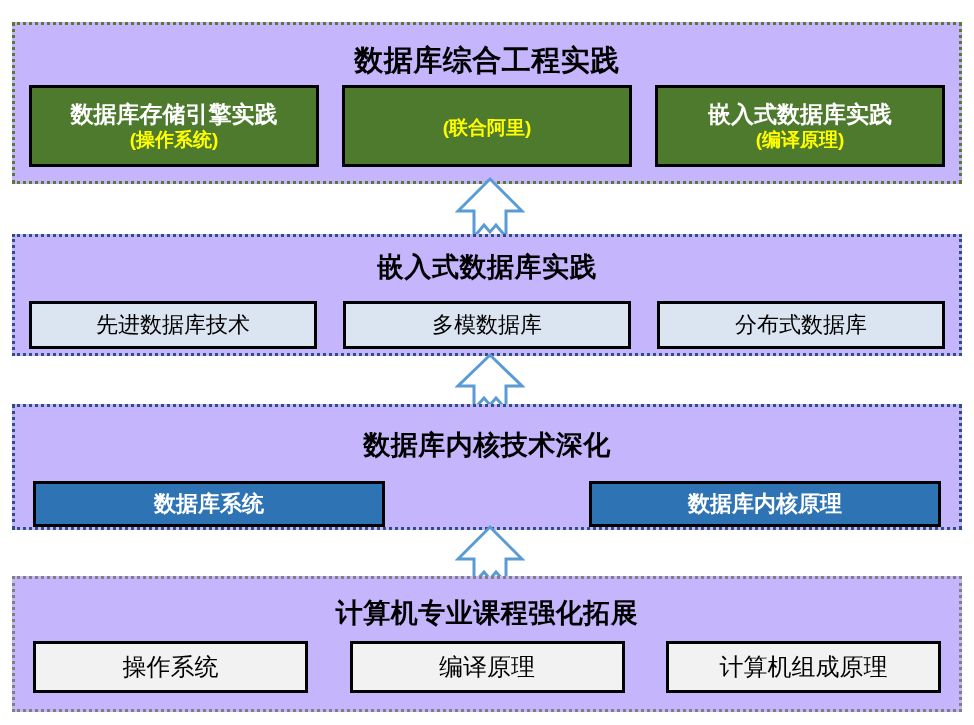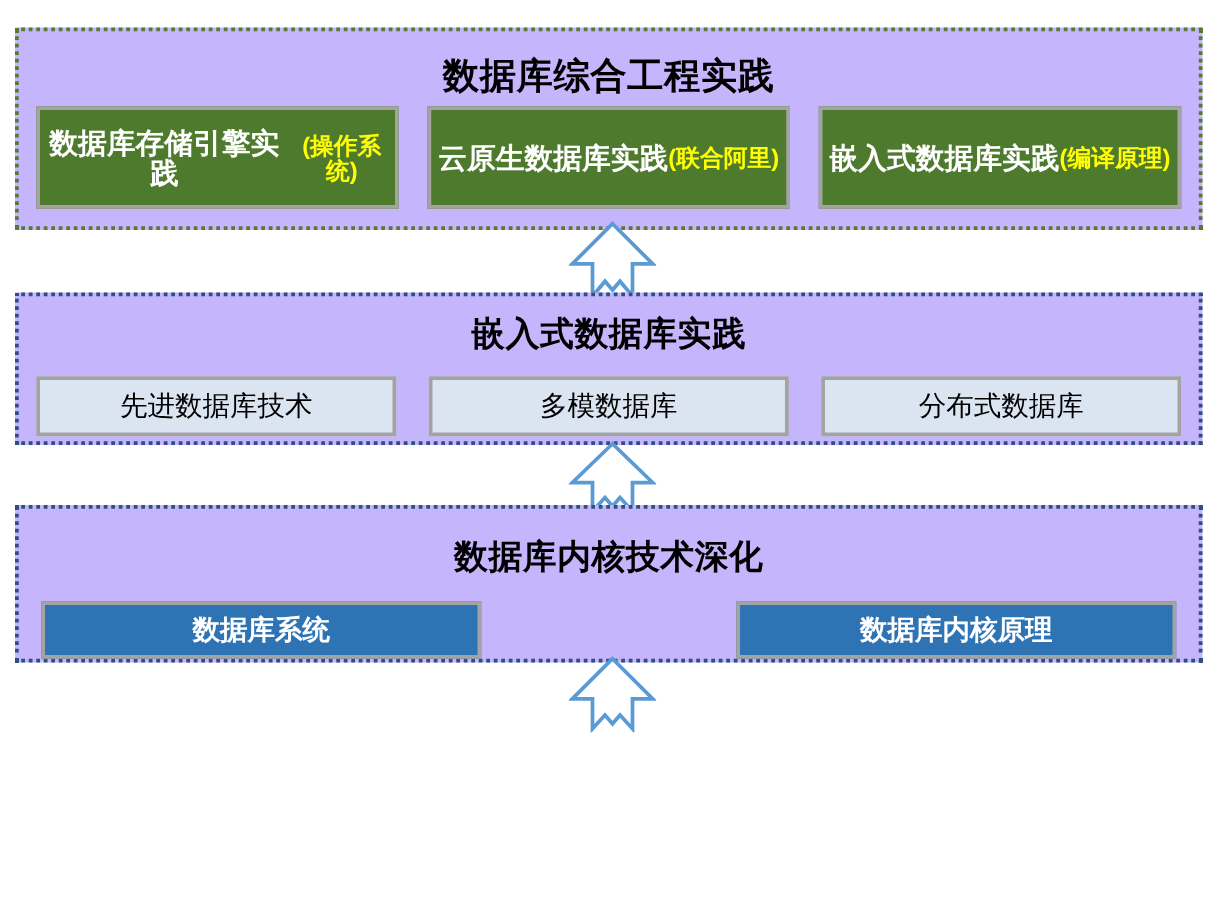--- a/index.html
+++ b/index.html
@@ -30,25 +30,25 @@
   .boxrow{
     position:absolute;
     left:0;right:0;
     display:flex;
     justify-content:space-between;
     box-sizing:border-box;
   }
   .cbox{
     box-sizing:border-box;
     display:flex;
-    flex-direction:row;
+    flex-direction:column;
     align-items:center;
     justify-content:center;
     text-align:center;
-    border:3px solid #a3a3a3;
+    border:3px solid #000000;
     line-height:1.05;
   }
 
   
   #tier1{
     left:12px;top:22px;width:950px;height:162px;
     border:3px dotted #5a7a33;
   }
   #tier1 .tier-title{top:16px;font-size:29px;}
   #tier1 .boxrow{top:60px;height:82px;padding:0 14px;}
@@ -110,21 +110,20 @@
   <div class="tier" id="tier1">
     <div class="tier-title">数据库综合工程实践</div>
     <div class="boxrow">
 
       <div class="cbox">
         <span class="cbox-main">数据库存储引擎实践</span>
         <span class="cbox-sub">(操作系统)</span>
       </div>
 
       <div class="cbox">
-        <span class="cbox-main">云原生数据库实践</span>
         <span class="cbox-sub">(联合阿里)</span>
       </div>
 
       <div class="cbox">
         <span class="cbox-main">嵌入式数据库实践</span>
         <span class="cbox-sub">(编译原理)</span>
       </div>
 
     </div>
   </div>
@@ -174,14 +173,32 @@
 
     </div>
   </div>
 
   <div class="arrow" style="left:455px;top:524px;">
     <svg width="70" height="62" viewBox="0 0 70 62">
       <polygon points="35,3 67,35 51,35 51,59 41,48 35,55 29,48 19,59 19,35 3,35" fill="#ffffff" stroke="#5b9bd5" stroke-width="3" stroke-linejoin="miter"></polygon>
     </svg>
   </div>
 
+  <div class="tier" id="tier4">
+    <div class="tier-title">计算机专业课程强化拓展</div>
+    <div class="boxrow">
+
+      <div class="cbox">
+        <span class="cbox-main" style="color:inherit;font-size:inherit;font-weight:inherit;">操作系统</span>
+      </div>
+
+      <div class="cbox">
+        <span class="cbox-main" style="color:inherit;font-size:inherit;font-weight:inherit;">编译原理</span>
+      </div>
+
+      <div class="cbox">
+        <span class="cbox-main" style="color:inherit;font-size:inherit;font-weight:inherit;">计算机组成原理</span>
+      </div>
+
+    </div>
+  </div>
 
 </div>
 
 </body></html>

